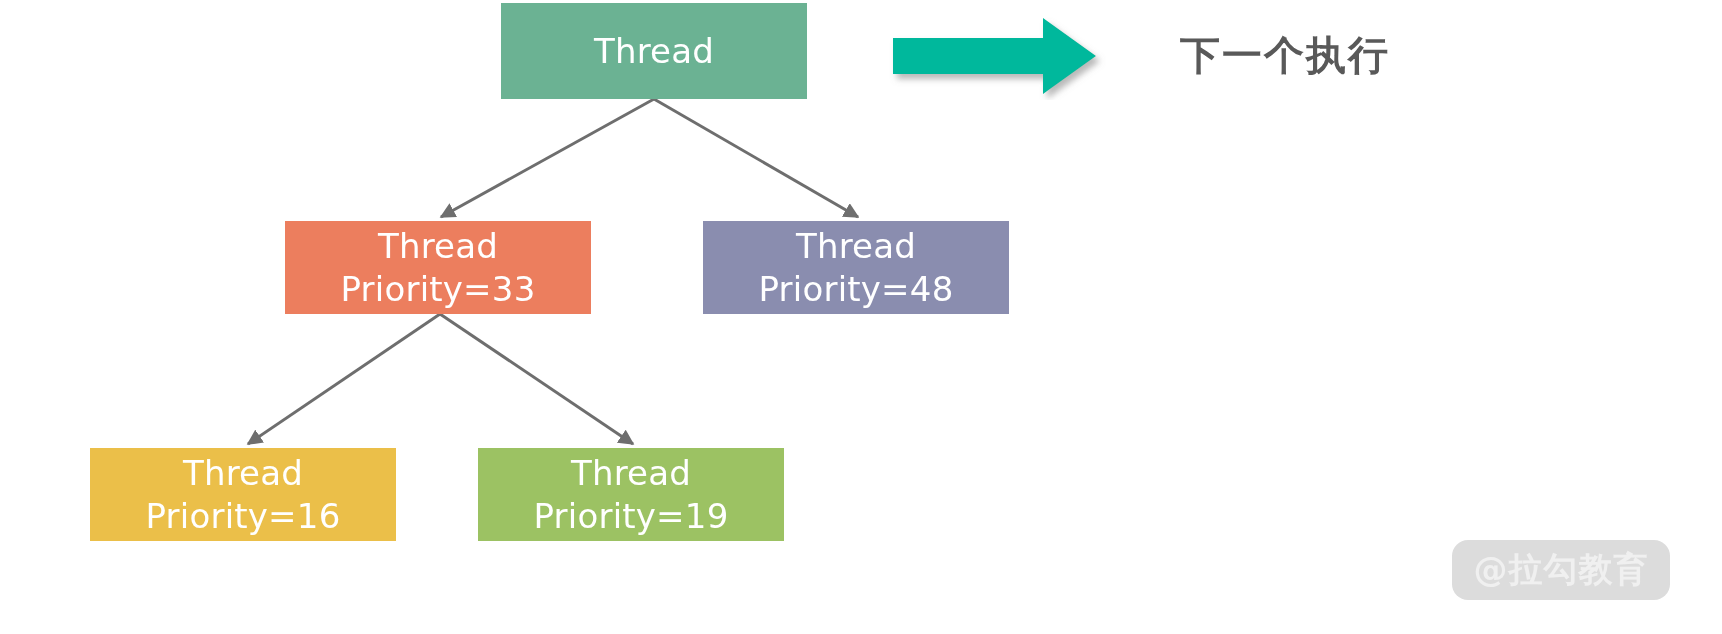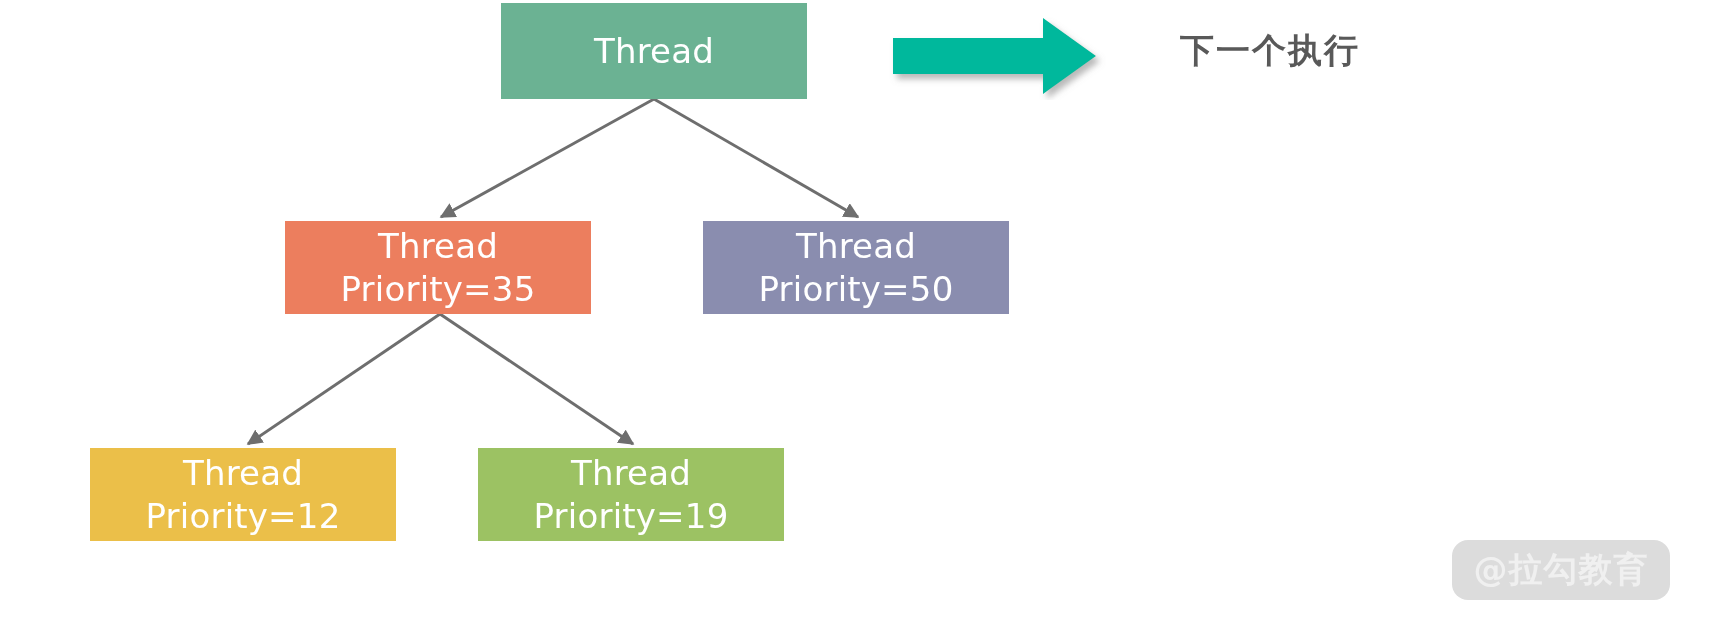--- a/index.html
+++ b/index.html
@@ -27,21 +27,21 @@
   .node .ln{display:block;}
 
   
   #callout-arrow{position:absolute;}
 
   
   #callout-label{
     position:absolute;
     color:#595959;
     font-weight:bold;
-    font-size:34px;
+    font-size:40px;
     letter-spacing:2px;
     white-space:nowrap;
   }
 
   
   #watermark{
     position:absolute;
     display:flex;align-items:center;justify-content:center;
     background:#DCDCDC;
     border-radius:16px;
@@ -69,31 +69,31 @@
     <line x1="440" y1="314" x2="248" y2="444" stroke="#6E6E6E" stroke-width="3" marker-end="url(#ah)"></line>
     <line x1="440" y1="314" x2="633" y2="444" stroke="#6E6E6E" stroke-width="3" marker-end="url(#ah)"></line>
   </svg>
 
   <div class="node" id="n-root" style="left:501px;top:3px;width:306px;height:96px;background:#6BB293;">
     <span class="ln">Thread</span>
   </div>
 
   <div class="node" id="n-left" style="left:285px;top:221px;width:306px;height:93px;background:#EC7E5E;">
     <span class="ln">Thread</span>
-    <span class="ln">Priority=35</span>
+    <span class="ln">Priority=33</span>
   </div>
 
   <div class="node" id="n-right" style="left:703px;top:221px;width:306px;height:93px;background:#8A8DAF;">
     <span class="ln">Thread</span>
-    <span class="ln">Priority=50</span>
+    <span class="ln">Priority=48</span>
   </div>
 
   <div class="node" id="n-ll" style="left:90px;top:448px;width:306px;height:93px;background:#EBBF49;">
     <span class="ln">Thread</span>
-    <span class="ln">Priority=12</span>
+    <span class="ln">Priority=16</span>
   </div>
 
   <div class="node" id="n-lr" style="left:478px;top:448px;width:306px;height:93px;background:#9CC263;">
     <span class="ln">Thread</span>
     <span class="ln">Priority=19</span>
   </div>
 
   <svg id="callout-arrow" style="left:888px;top:14px;" width="220" height="86" viewBox="0 0 220 86" xmlns="http://www.w3.org/2000/svg">
     <defs>
       <filter id="shdw" x="-20%" y="-20%" width="150%" height="160%">

